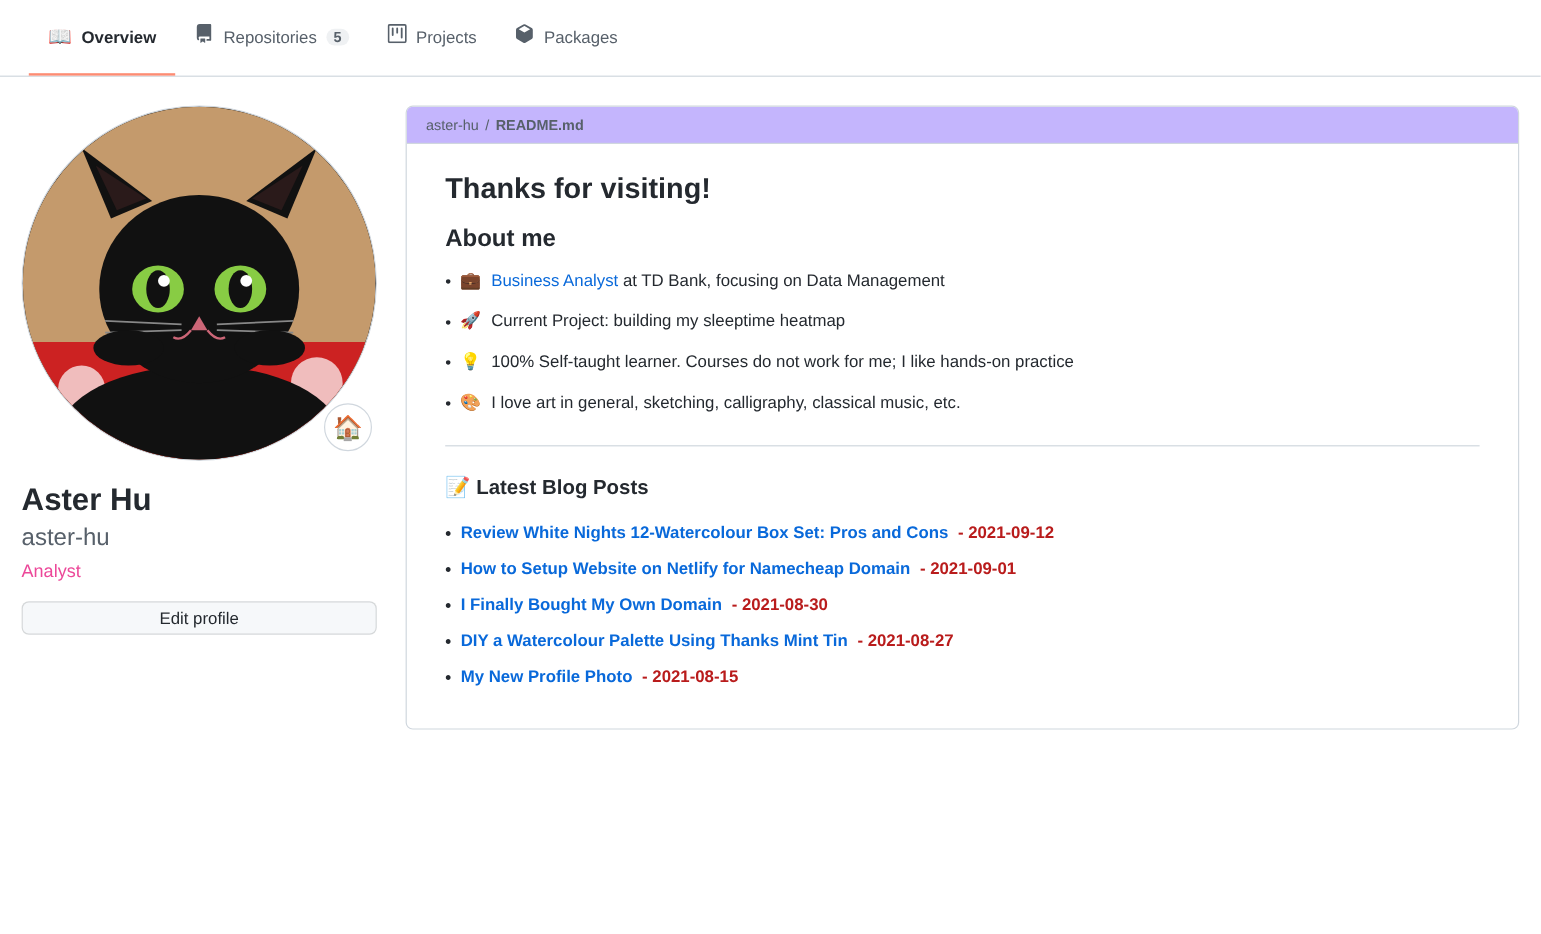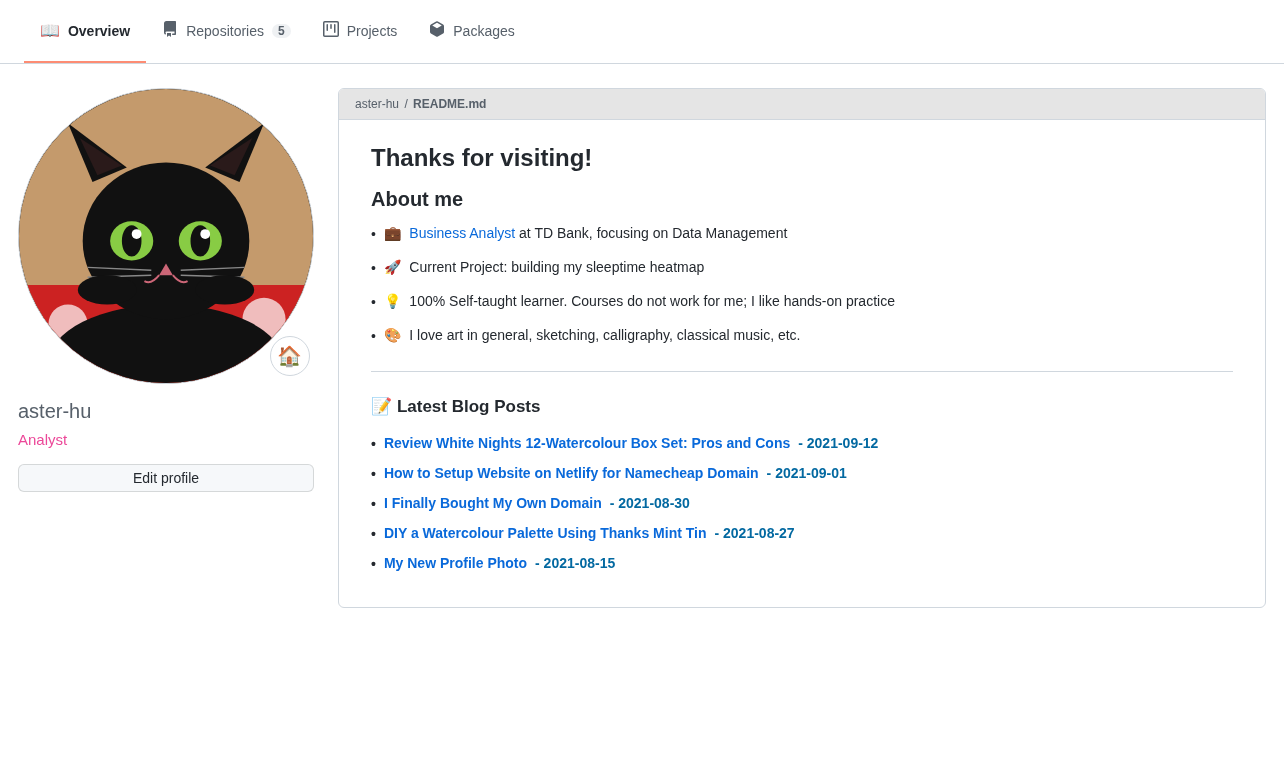--- a/index.html
+++ b/index.html
@@ -146,21 +146,21 @@
       border: 1px solid #d0d7de;
       border-radius: 6px;
       margin-bottom: 24px;
       overflow: hidden;
     }
     .readme-header {
       padding: 8px 16px;
       border-bottom: 1px solid #d0d7de;
       font-size: 12px;
       color: #57606a;
-      background: #e5e5e5;
+      background: #c4b5fd;
     }
     .readme-header .path-separator {
       margin: 0 2px;
     }
     .readme-header .filename {
       font-weight: 600;
     }
     .readme-header .ext {
       color: #57606a;
     }
@@ -231,21 +231,21 @@
     .blog-section ul li::before {
       content: "•";
       color: #24292f;
       flex-shrink: 0;
     }
     .blog-section a {
       color: #0969da;
       text-decoration: none;
     }
     .blog-date {
-      color: #0369a1;
+      color: #b91c1c;
     }
   </style>
 </head>
 <body>
 
 <nav class="top-nav">
   <ul class="nav-tabs">
     <li class="nav-tab active">
       <span class="nav-tab-icon">📖</span>
       <span>Overview</span>
@@ -325,20 +325,21 @@
 
           <ellipse cx="90" cy="205" rx="30" ry="15" fill="#111111"></ellipse>
           <ellipse cx="210" cy="205" rx="30" ry="15" fill="#111111"></ellipse>
         </svg>
       </div>
       <div class="avatar-badge">
         <span>🏠</span>
       </div>
     </div>
 
+    <h1 class="profile-name">Aster Hu</h1>
     <p class="profile-username">aster-hu</p>
     <p class="profile-bio">Analyst</p>
 
     <button class="edit-profile-btn">
       <span>Edit profile</span>
     </button>
   </aside>
 
   <main class="content">
 

